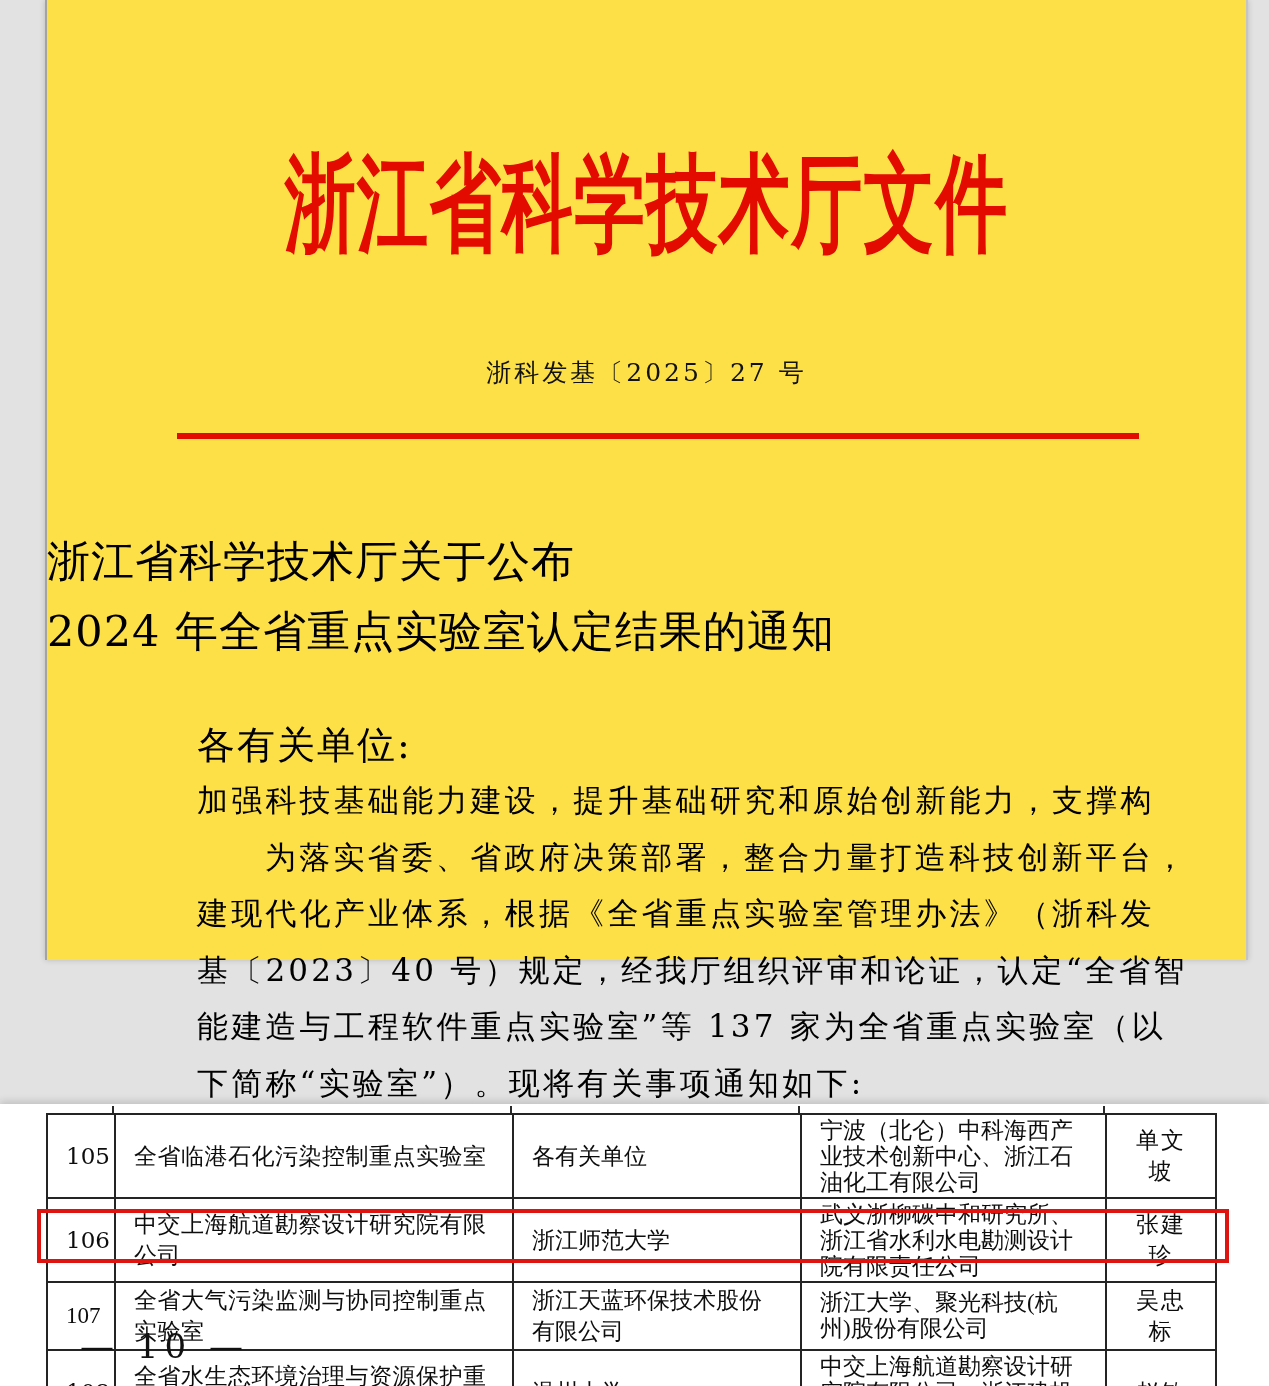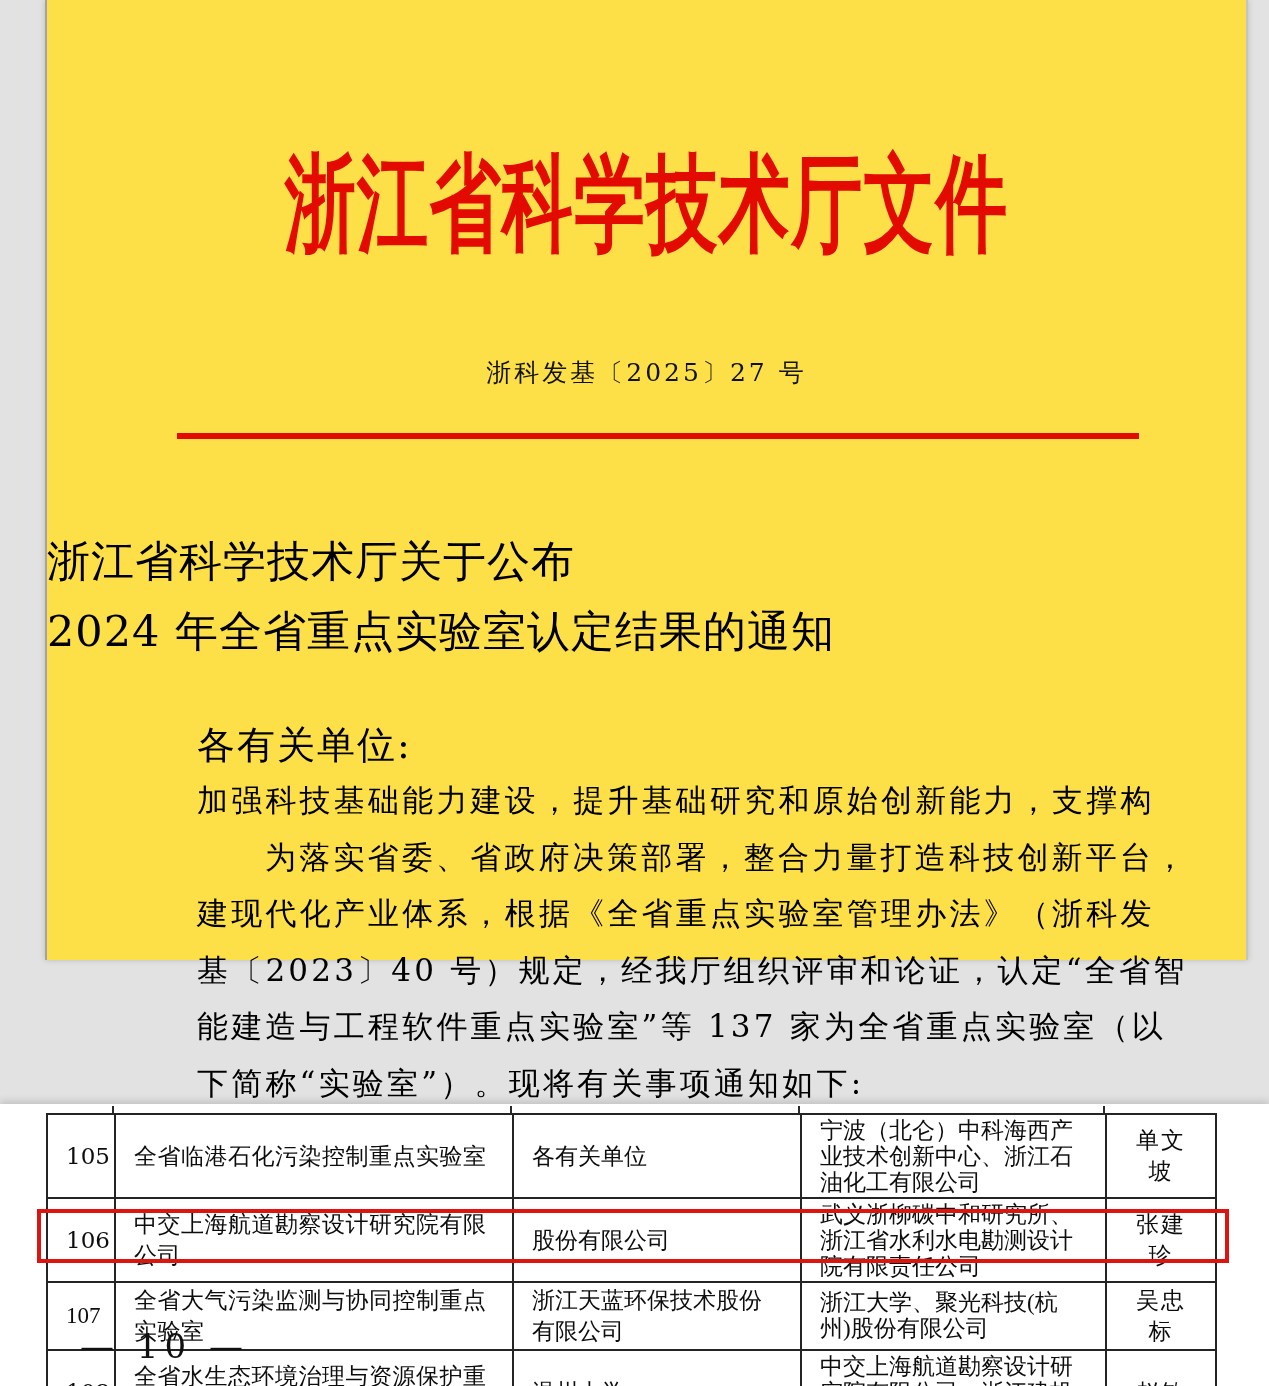--- a/index.html
+++ b/index.html
@@ -134,21 +134,21 @@
       <tr class="r0">
         <td class="c-no">105</td>
         <td class="c-lab">全省临港石化污染控制重点实验室</td>
         <td class="c-inst">各有关单位</td>
         <td class="c-partner">宁波（北仑）中科海西产业技术创新中心、浙江石油化工有限公司</td>
         <td class="c-dir">单文坡</td>
       </tr>
       <tr class="r1">
         <td class="c-no">106</td>
         <td class="c-lab">中交上海航道勘察设计研究院有限公司</td>
-        <td class="c-inst">股份有限公司</td>
+        <td class="c-inst">浙江师范大学</td>
         <td class="c-partner">武义浙柳碳中和研究所、浙江省水利水电勘测设计院有限责任公司</td>
         <td class="c-dir">张建珍</td>
       </tr>
       <tr class="r2">
         <td class="c-no">107</td>
         <td class="c-lab">全省大气污染监测与协同控制重点实验室</td>
         <td class="c-inst">浙江天蓝环保技术股份有限公司</td>
         <td class="c-partner">浙江大学、聚光科技(杭州)股份有限公司</td>
         <td class="c-dir">吴忠标</td>
       </tr>

